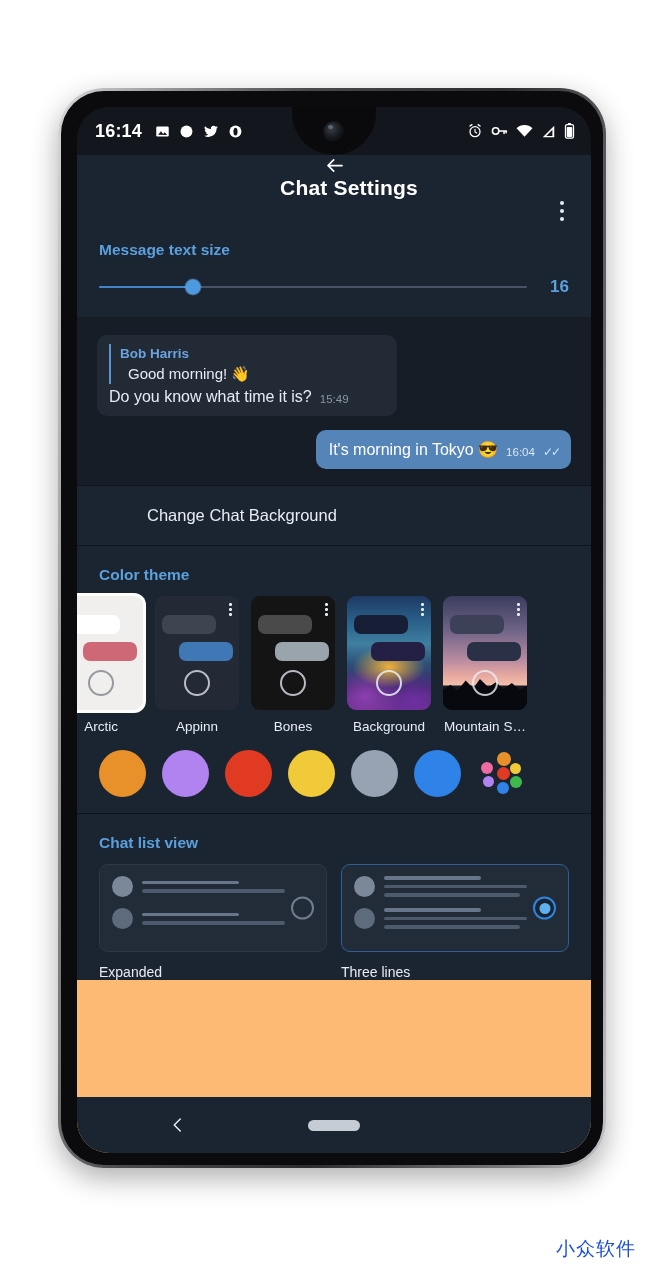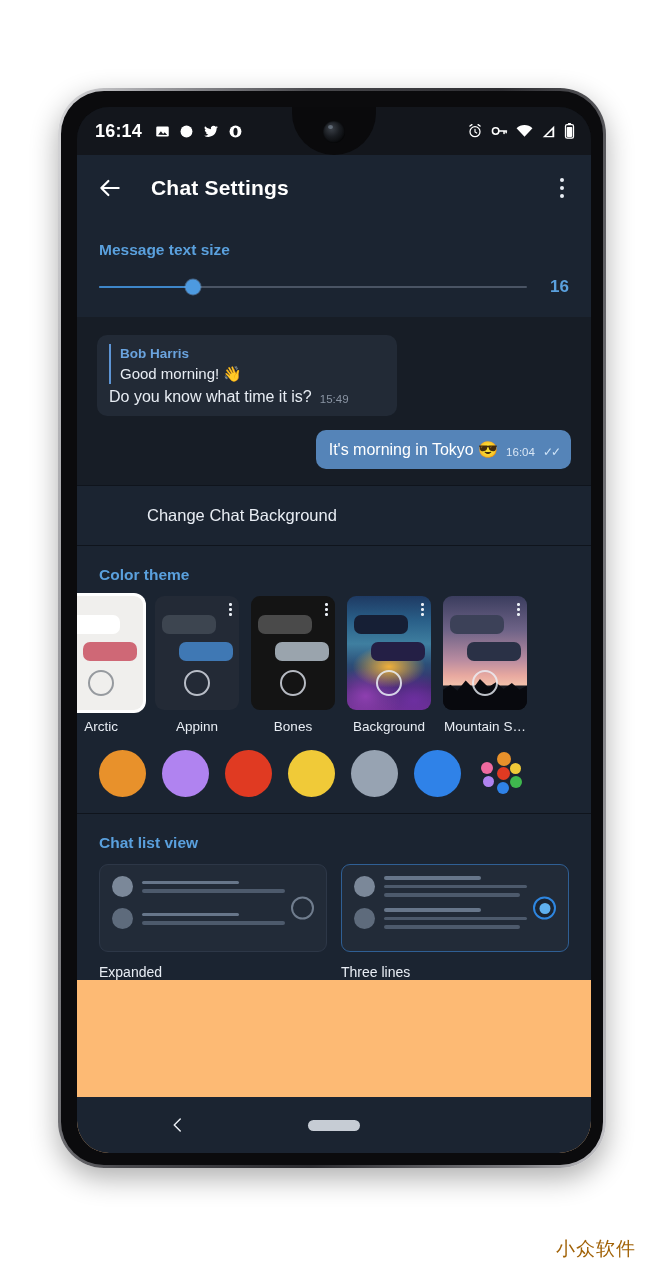--- a/index.html
+++ b/index.html
@@ -86,20 +86,21 @@
   .sb-left-icons { display:flex; align-items:center; gap:9px; margin-left: 13px; }
   .sb-right { margin-left:auto; display:flex; align-items:center; gap:8px; }
   .sb-ic { display:block; }
 
   
   .appbar {
     height: 66px;
     background: #1b2431;
     display: flex; align-items: center;
     padding: 0 18px 0 20px;
+    flex-direction: column;
   }
   .appbar .title {
     color: #ffffff;
     font-size: 21px;
     font-weight: 700;
     margin-left: 28px;
     letter-spacing: .2px;
   }
   .back-arrow { width: 26px; height: 26px; cursor: pointer; }
   .kebab {
@@ -156,21 +157,21 @@
     padding: 9px 12px 8px 12px;
     max-width: 300px;
     position: relative;
   }
   .reply-block {
     border-left: 2.5px solid #5d94d4;
     padding-left: 9px;
     margin-bottom: 2px;
   }
   .reply-name { color:#6aa3de; font-size:13.5px; font-weight:700; line-height:19px; }
-  .reply-text { color:#e7ecf3; font-size:15px; line-height:21px; }
+  .reply-text { color:#e7ecf3; font-size:15px; line-height:21px;margin-left:8px; }
   .msg-line { color:#e7ecf3; font-size:16px; line-height:22px; display:flex; align-items:flex-end; gap:8px; }
   .msg-time { color:#8a94a3; font-size:11.5px; line-height:18px; }
   .bubble-out-wrap { display:flex; justify-content:flex-end; margin-top: 14px; }
   .bubble-out {
     background:#5584b8;
     border-radius: 10px;
     padding: 9px 12px 8px 13px;
     display:flex; align-items:flex-end; gap:8px;
     max-width: 330px;
   }
@@ -312,21 +313,21 @@
   .nav-back { position:absolute; left: 92px; width:18px;height:18px; cursor:pointer; }
   .nav-pill {
     position:absolute; left:50%; transform:translateX(-50%);
     width:52px;height:11px;border-radius:7px;background:#c6ccd4; cursor:pointer;
   }
 
   
   .watermark {
     position:absolute;
     right: 22px; bottom: 18px;
-    color:#a16207;
+    color:#1d4ed8;
     font-size: 19px;
     letter-spacing: 1px;
     font-family: "DejaVu Sans", sans-serif;
   }
 </style>
 </head>
 <body>
 
 <div id="stage">
 

